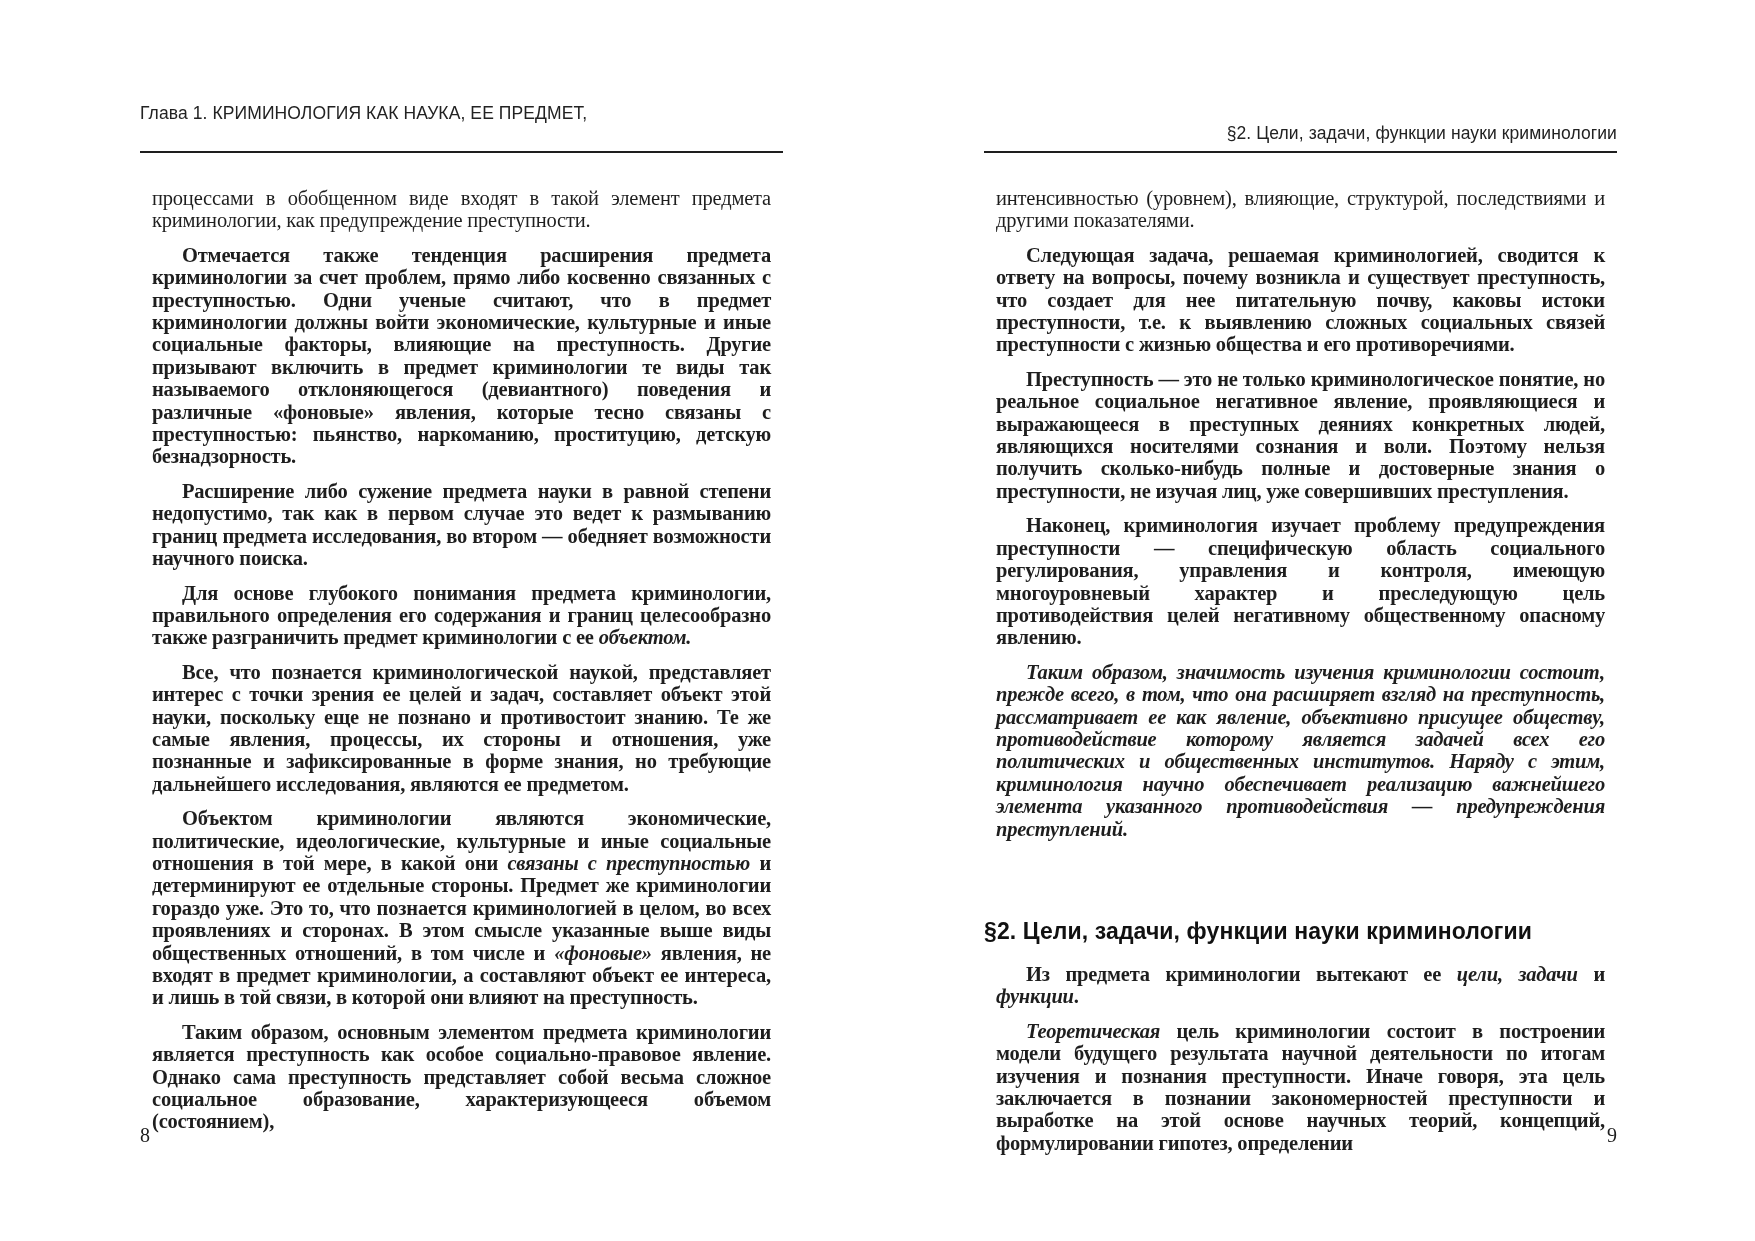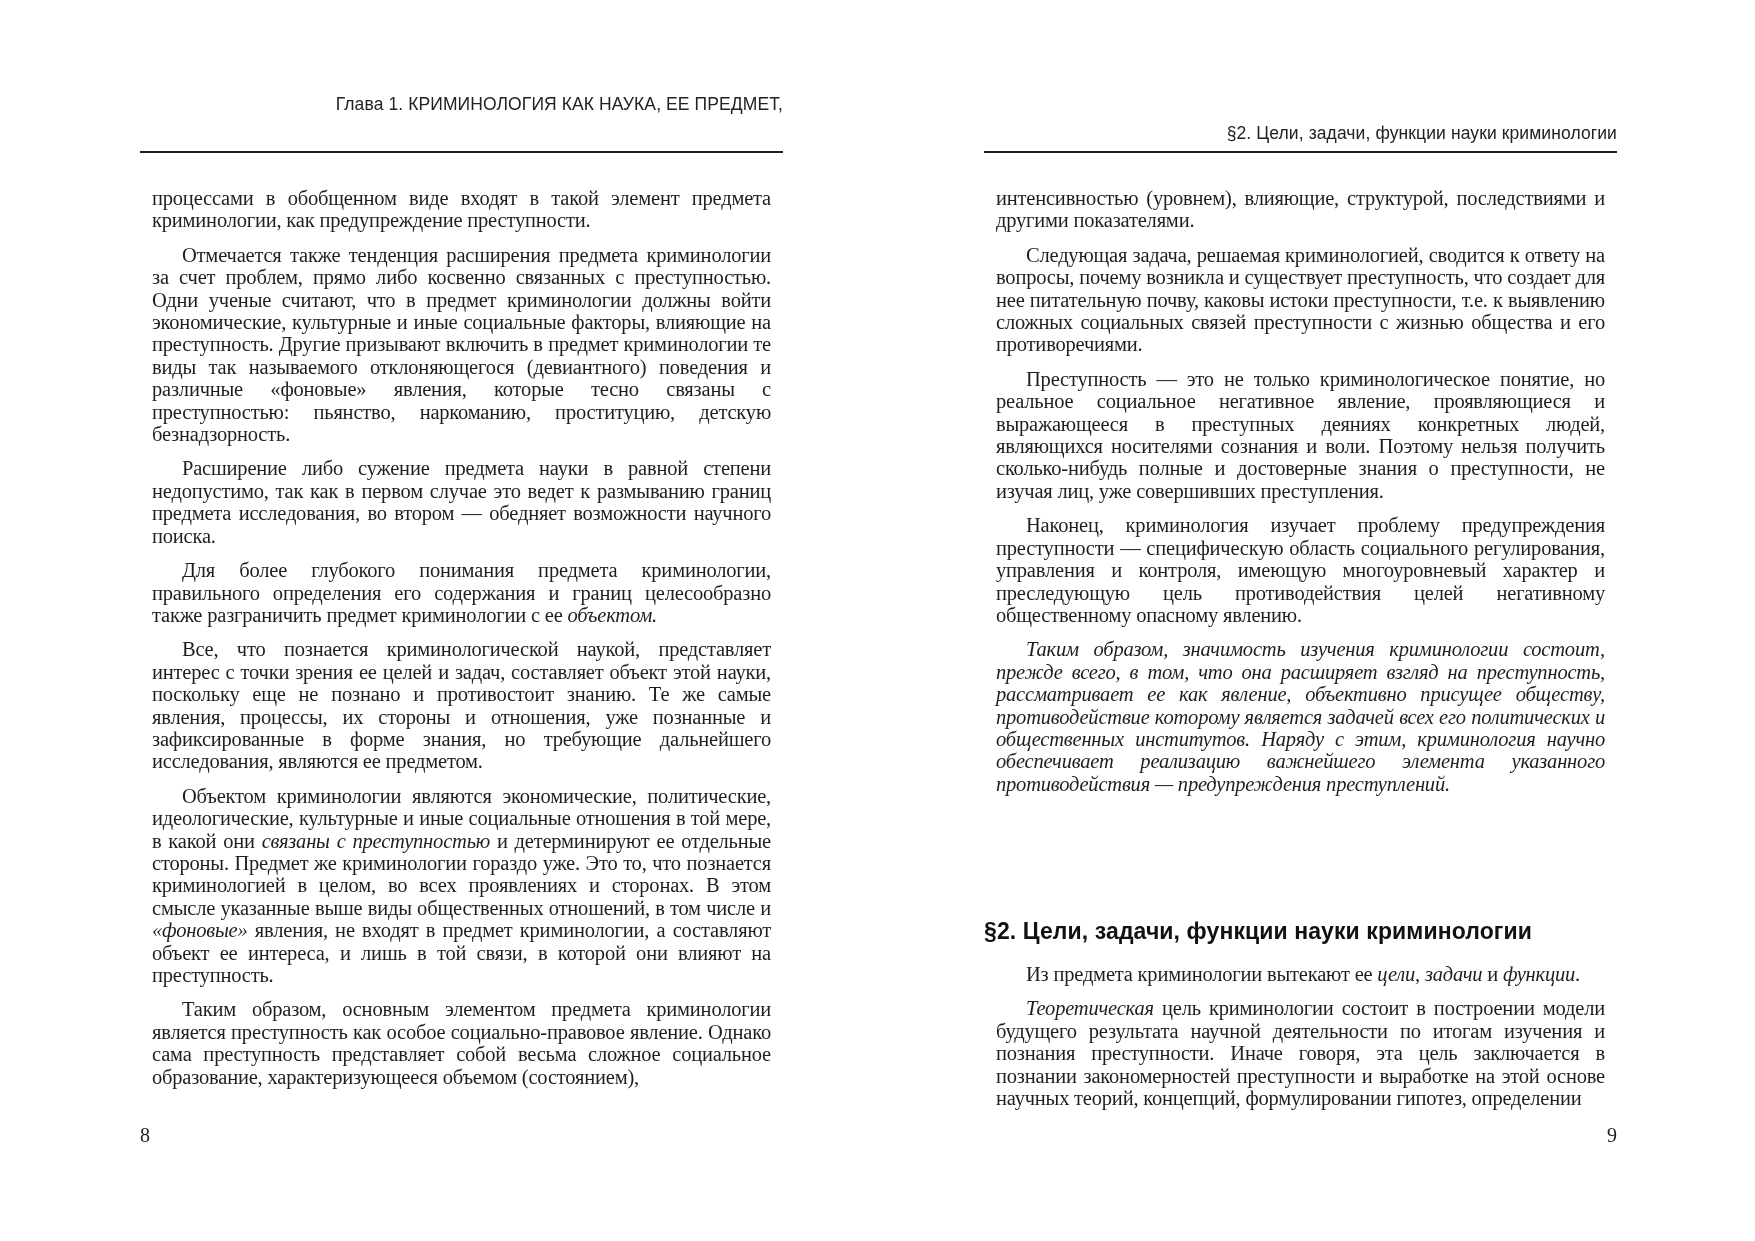--- a/index.html
+++ b/index.html
@@ -15,41 +15,41 @@
   .page-left  { left: 140px; width: 643px; }
   .page-right { left: 984px; width: 633px; }
 
   .running-head {
     position: absolute; left: 0; right: 0;
     font-family: "Liberation Sans", sans-serif;
     font-size: 17.5px; line-height: 20.5px;
     color: #222222;
     letter-spacing: 0.1px;
   }
-  .running-head-left  { top: 94px; text-align: right; }
+  .running-head-left  { top: 103px; text-align: left; }
   .running-head-right { top: 123px; text-align: right; }
 
   .rule {
     position: absolute; left: 0; right: 0; top: 151px;
     border-top: 2px solid #1e1e1e; height: 0;
   }
 
   .body-block {
     position: absolute; left: 0; right: 0;
     font-family: "Liberation Serif", serif;
     font-size: 20.5px; line-height: 22.4px;
     text-align: justify;
     color: #1e1e1e;
     letter-spacing: -0.2px;
   }
   .body-top { top: 175px; }
   .body-after-heading { top: 951px; }
 
   .para { margin: 12px; }
-  .para.indent { text-indent: 30px; }
+  .para.indent { text-indent: 30px; font-weight: bold; }
   .para i { font-style: italic; }
 
   .section-heading {
     position: absolute; left: 0; right: 0; top: 899px;
     font-family: "Liberation Sans", sans-serif;
     font-weight: bold;
     font-size: 23px; line-height: 27px;
     color: #111111;
     white-space: nowrap;
     letter-spacing: 0.1px;
@@ -71,21 +71,21 @@
 
   <div class="page page-left">
     <div class="running-head running-head-left">
       <div>Глава 1. КРИМИНОЛОГИЯ КАК НАУКА, ЕЕ ПРЕДМЕТ,</div>
     </div>
     <div class="rule"></div>
     <div class="body-block body-top">
       <p class="para"><span>процессами в обобщенном виде входят в такой элемент предмета криминологии, как предупреждение преступности.</span></p>
       <p class="para indent"><span>Отмечается также тенденция расширения предмета криминологии за счет проблем, прямо либо косвенно связанных с преступностью. Одни ученые считают, что в предмет криминологии должны войти экономические, культурные и иные социальные факторы, влияющие на преступность. Другие призывают включить в предмет криминологии те виды так называемого отклоняющегося (девиантного) поведения и различные «фоновые» явления, которые тесно связаны с преступностью: пьянство, наркоманию, проституцию, детскую безнадзорность.</span></p>
       <p class="para indent"><span>Расширение либо сужение предмета науки в равной степени недопустимо, так как в первом случае это ведет к размыванию границ предмета исследования, во втором — обедняет возможности научного поиска.</span></p>
-      <p class="para indent"><span>Для более глубокого понимания предмета криминологии, правильного определения его содержания и границ целесообразно также разграничить предмет криминологии с ее </span><i>объектом.</i></p>
+      <p class="para indent"><span>Для основе глубокого понимания предмета криминологии, правильного определения его содержания и границ целесообразно также разграничить предмет криминологии с ее </span><i>объектом.</i></p>
       <p class="para indent"><span>Все, что познается криминологической наукой, представляет интерес с точки зрения ее целей и задач, составляет объект этой науки, поскольку еще не познано и противостоит знанию. Те же самые явления, процессы, их стороны и отношения, уже познанные и зафиксированные в форме знания, но требующие дальнейшего исследования, являются ее предметом.</span></p>
       <p class="para indent"><span>Объектом криминологии являются экономические, политические, идеологические, культурные и иные социальные отношения в той мере, в какой они </span><i>связаны с преступностью</i><span> и детерминируют ее отдельные стороны. Предмет же криминологии гораздо уже. Это то, что познается криминологией в целом, во всех проявлениях и сторонах. В этом смысле указанные выше виды общественных отношений, в том числе и </span><i>«фоновые»</i><span> явления, не входят в предмет криминологии, а составляют объект ее интереса, и лишь в той связи, в которой они влияют на преступность.</span></p>
       <p class="para indent"><span>Таким образом, основным элементом предмета криминологии является преступность как особое социально-правовое явление. Однако сама преступность представляет собой весьма сложное социальное образование, характеризующееся объемом (состоянием),</span></p>
     </div>
     <div class="pagenum pagenum-left">8</div>
   </div>
 
   <div class="page page-right">
     <div class="running-head running-head-right">§2. Цели, задачи, функции науки криминологии</div>
     <div class="rule"></div>

